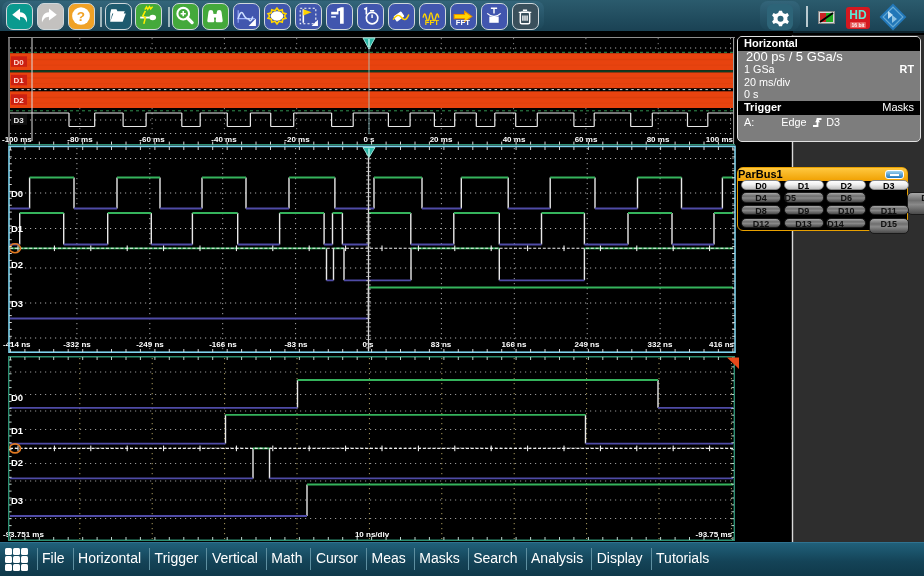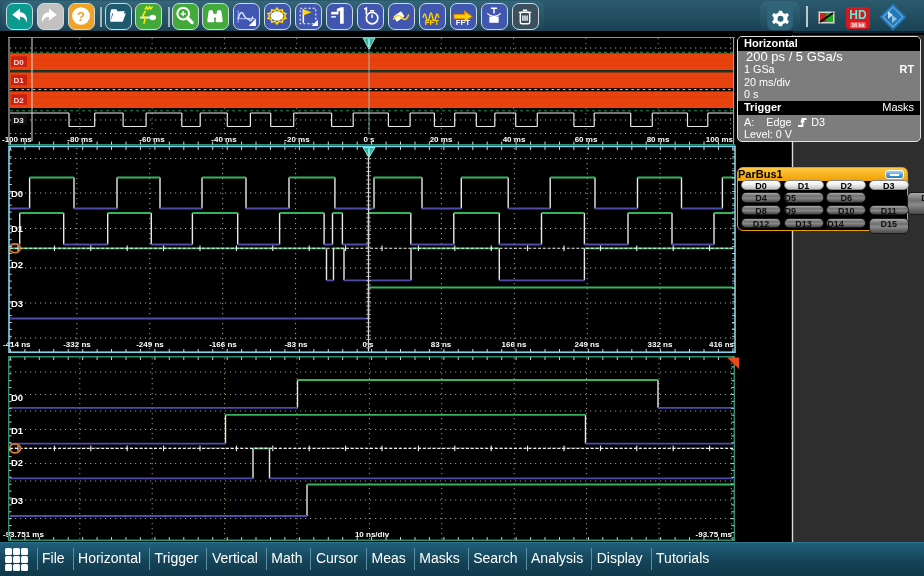--- a/index.html
+++ b/index.html
@@ -324,43 +324,42 @@
 <polygon points="739,357.5 739,369 727,357.5" fill="#e8491a"></polygon>
 </g>
 </svg>
 <div style="position:absolute;left:737px;top:36px;width:184px;height:106px;background:#7d7d7d;border:1.3px solid #e0e0e0;border-radius:5px;overflow:hidden;box-sizing:border-box;font-family:'Liberation Sans',sans-serif;color:#fff">
     <div style="position:absolute;left:0;right:0;top:0px;height:13.5px;line-height:13.5px;padding:0 6px;font-size:11px;background:#000;font-weight:bold;">Horizontal</div>
     <div style="position:absolute;left:0;right:12px;top:13.5px;height:12.5px;line-height:12.5px;padding:0 8px;font-size:13px;">200 ps / 5 GSa/s</div>
     <div style="position:absolute;left:0;right:0;top:26px;height:12.5px;line-height:12.5px;padding:0 6px;font-size:10.8px;">1 GSa <span style="float:right;font-weight:bold">RT</span></div>
     <div style="position:absolute;left:0;right:0;top:38.5px;height:12.5px;line-height:12.5px;padding:0 6px;font-size:10.8px;">20 ms/div</div>
     <div style="position:absolute;left:0;right:0;top:51px;height:12.5px;line-height:12.5px;padding:0 6px;font-size:10.8px;">0 s</div>
     <div style="position:absolute;left:0;right:0;top:64px;height:13.5px;line-height:13.5px;padding:0 6px;font-size:11px;background:#000;font-weight:bold;">Trigger<span style="float:right;font-weight:normal">Masks</span></div>
-    <div style="position:absolute;left:0;right:0;top:78.5px;height:12px;line-height:12px;padding:0 6px;font-size:10.8px;">A:<span style="margin-left:12px">Edge</span>&nbsp; <svg width="13" height="12" viewBox="0 0 13 12" style="vertical-align:-2px">
+    <div style="position:absolute;left:0;right:0;top:78.5px;height:12px;line-height:12px;padding:0 6px;font-size:10.8px;">A:<span style="margin-left:27px">Edge</span>&nbsp; <svg width="13" height="12" viewBox="0 0 13 12" style="vertical-align:-2px">
         <path d="M1 10 h4.5 v-7 h4" stroke="#fff" stroke-width="1.8" fill="none"></path>
         <path d="M3.2 6.2 L5.6 1.8 8 6.2z" fill="#fff"></path>
       </svg> D3</div>
-    <div style="position:absolute;left:0;right:0;top:90.5px;height:12px;line-height:12px;padding:0 6px;font-size:10.8px;">Level: 0 V</div>
   </div>
 
 <div style="position:absolute;left:737px;top:167px;width:171px;height:64px;background:#000;border:1.6px solid #e8a000;border-radius:6px;box-sizing:border-box">
  <div style="position:absolute;left:0;top:0;right:0;height:12.5px;background:linear-gradient(#ffc840,#f0a000);border-radius:4px 4px 0 0;text-align:left;font:bold 11px 'Liberation Sans',sans-serif;color:#000;line-height:12px">ParBus1</div>
  <div style="position:absolute;right:3px;top:1.5px;width:19px;height:9.5px;background:linear-gradient(#9fd4f0,#2277bb);border:1px solid #fff;border-radius:3px;box-sizing:border-box">
       <div style="margin:3px auto 0;width:9px;height:2px;background:#fff"></div>
     </div>
 </div>
 <div style="position:absolute;left:741.0px;top:179.5px;width:40px;height:10.5px;background:linear-gradient(#ffffff,#efefef 45%,#c2c2c2);color:#000;border:1px solid #888;border-radius:5px;font:bold 9px 'Liberation Sans',sans-serif;text-align:center;line-height:10px;box-sizing:border-box">D0</div>
 <div style="position:absolute;left:783.6px;top:179.5px;width:40px;height:10.5px;background:linear-gradient(#ffffff,#efefef 45%,#c2c2c2);color:#000;border:1px solid #888;border-radius:5px;font:bold 9px 'Liberation Sans',sans-serif;text-align:center;line-height:10px;box-sizing:border-box">D1</div>
 <div style="position:absolute;left:826.2px;top:179.5px;width:40px;height:10.5px;background:linear-gradient(#ffffff,#efefef 45%,#c2c2c2);color:#000;border:1px solid #888;border-radius:5px;font:bold 9px 'Liberation Sans',sans-serif;text-align:center;line-height:10px;box-sizing:border-box">D2</div>
 <div style="position:absolute;left:868.8px;top:179.5px;width:40px;height:10.5px;background:linear-gradient(#ffffff,#efefef 45%,#c2c2c2);color:#000;border:1px solid #888;border-radius:5px;font:bold 9px 'Liberation Sans',sans-serif;text-align:center;line-height:10px;box-sizing:border-box">D3</div>
 <div style="position:absolute;left:741.0px;top:192.2px;width:40px;height:10.5px;background:linear-gradient(#a8a8a8,#6e6e6e 35%,#8a8a8a 55%,#4a4a4a);color:#111;border:1px solid #1a1a1a;border-radius:5px;font:bold 9px 'Liberation Sans',sans-serif;text-align:center;line-height:10px;box-sizing:border-box">D4</div>
 <div style="position:absolute;left:783.6px;top:192.2px;width:40px;height:10.5px;background:linear-gradient(#a8a8a8,#6e6e6e 35%,#8a8a8a 55%,#4a4a4a);color:#111;border:1px solid #1a1a1a;border-radius:5px;font:bold 9px 'Liberation Sans',sans-serif;text-align:left;line-height:10px;box-sizing:border-box">D5</div>
 <div style="position:absolute;left:826.2px;top:192.2px;width:40px;height:10.5px;background:linear-gradient(#a8a8a8,#6e6e6e 35%,#8a8a8a 55%,#4a4a4a);color:#111;border:1px solid #1a1a1a;border-radius:5px;font:bold 9px 'Liberation Sans',sans-serif;text-align:center;line-height:10px;box-sizing:border-box">D6</div>
 <div style="position:absolute;left:907px;top:192.2px;width:40px;height:23px;background:linear-gradient(#a8a8a8,#6e6e6e 35%,#8a8a8a 55%,#4a4a4a);color:#111;border:1px solid #1a1a1a;border-radius:5px;font:bold 9px 'Liberation Sans',sans-serif;text-align:center;line-height:10px;box-sizing:border-box">D7</div>
 <div style="position:absolute;left:741.0px;top:204.9px;width:40px;height:10.5px;background:linear-gradient(#a8a8a8,#6e6e6e 35%,#8a8a8a 55%,#4a4a4a);color:#111;border:1px solid #1a1a1a;border-radius:5px;font:bold 9px 'Liberation Sans',sans-serif;text-align:center;line-height:10px;box-sizing:border-box">D8</div>
-<div style="position:absolute;left:783.6px;top:204.9px;width:40px;height:10.5px;background:linear-gradient(#a8a8a8,#6e6e6e 35%,#8a8a8a 55%,#4a4a4a);color:#111;border:1px solid #1a1a1a;border-radius:5px;font:bold 9px 'Liberation Sans',sans-serif;text-align:left;line-height:10px;box-sizing:border-box">D9</div>
+<div style="position:absolute;left:783.6px;top:204.9px;width:40px;height:10.5px;background:linear-gradient(#a8a8a8,#6e6e6e 35%,#8a8a8a 55%,#4a4a4a);color:#111;border:1px solid #1a1a1a;border-radius:5px;font:bold 9px 'Liberation Sans',sans-serif;text-align:center;line-height:10px;box-sizing:border-box">D9</div>
 <div style="position:absolute;left:826.2px;top:204.9px;width:40px;height:10.5px;background:linear-gradient(#a8a8a8,#6e6e6e 35%,#8a8a8a 55%,#4a4a4a);color:#111;border:1px solid #1a1a1a;border-radius:5px;font:bold 9px 'Liberation Sans',sans-serif;text-align:center;line-height:10px;box-sizing:border-box">D10</div>
 <div style="position:absolute;left:868.8px;top:204.9px;width:40px;height:10.5px;background:linear-gradient(#a8a8a8,#6e6e6e 35%,#8a8a8a 55%,#4a4a4a);color:#111;border:1px solid #1a1a1a;border-radius:5px;font:bold 9px 'Liberation Sans',sans-serif;text-align:center;line-height:10px;box-sizing:border-box">D11</div>
 <div style="position:absolute;left:741.0px;top:217.6px;width:40px;height:10.5px;background:linear-gradient(#a8a8a8,#6e6e6e 35%,#8a8a8a 55%,#4a4a4a);color:#111;border:1px solid #1a1a1a;border-radius:5px;font:bold 9px 'Liberation Sans',sans-serif;text-align:center;line-height:10px;box-sizing:border-box">D12</div>
 <div style="position:absolute;left:783.6px;top:217.6px;width:40px;height:10.5px;background:linear-gradient(#a8a8a8,#6e6e6e 35%,#8a8a8a 55%,#4a4a4a);color:#111;border:1px solid #1a1a1a;border-radius:5px;font:bold 9px 'Liberation Sans',sans-serif;text-align:center;line-height:10px;box-sizing:border-box">D13</div>
 <div style="position:absolute;left:826.2px;top:217.6px;width:40px;height:10.5px;background:linear-gradient(#a8a8a8,#6e6e6e 35%,#8a8a8a 55%,#4a4a4a);color:#111;border:1px solid #1a1a1a;border-radius:5px;font:bold 9px 'Liberation Sans',sans-serif;text-align:left;line-height:10px;box-sizing:border-box">D14</div>
 <div style="position:absolute;left:868.8px;top:217.6px;width:40px;height:16px;background:linear-gradient(#a8a8a8,#6e6e6e 35%,#8a8a8a 55%,#4a4a4a);color:#111;border:1px solid #1a1a1a;border-radius:5px;font:bold 9px 'Liberation Sans',sans-serif;text-align:center;line-height:10px;box-sizing:border-box">D15</div>
 
 <div style="position:absolute;left:0;top:542px;width:924px;height:34px;background:linear-gradient(#20607a,#144357 55%,#0f3849);border-top:1px solid #2f7290">
  <div style="position:absolute;left:5px;top:5px;width:23px;height:23px">
   <div style="position:absolute;left:0px;top:0px;width:6.5px;height:6.5px;background:#fff;border-radius:1.5px"></div>

